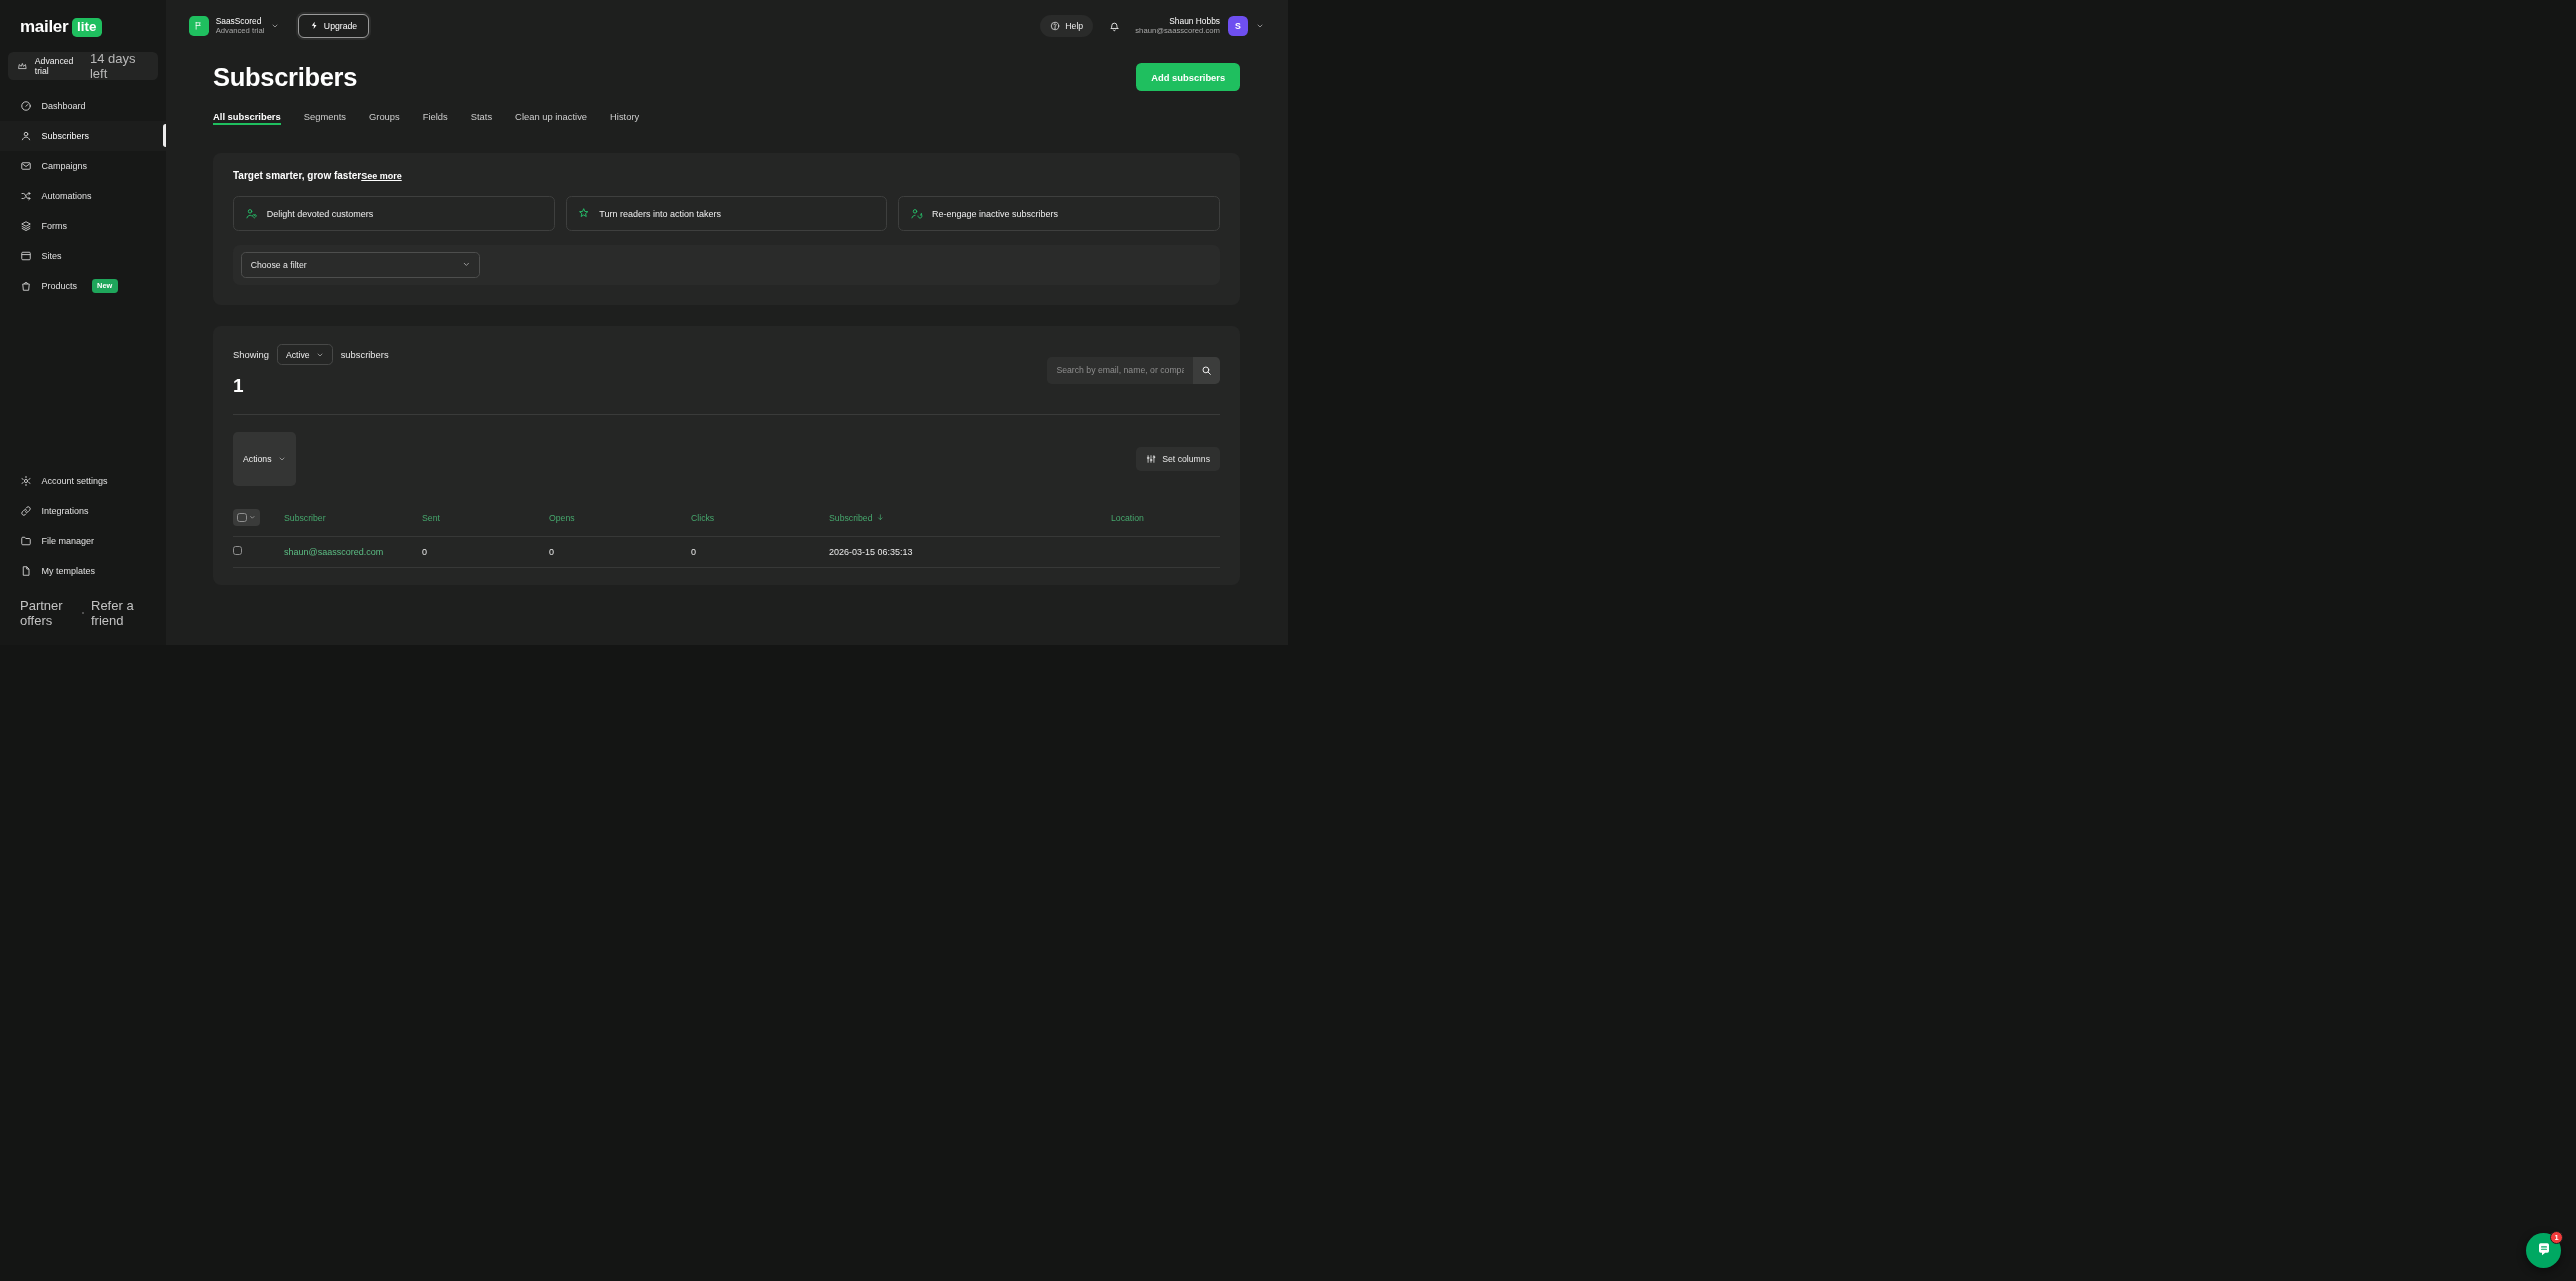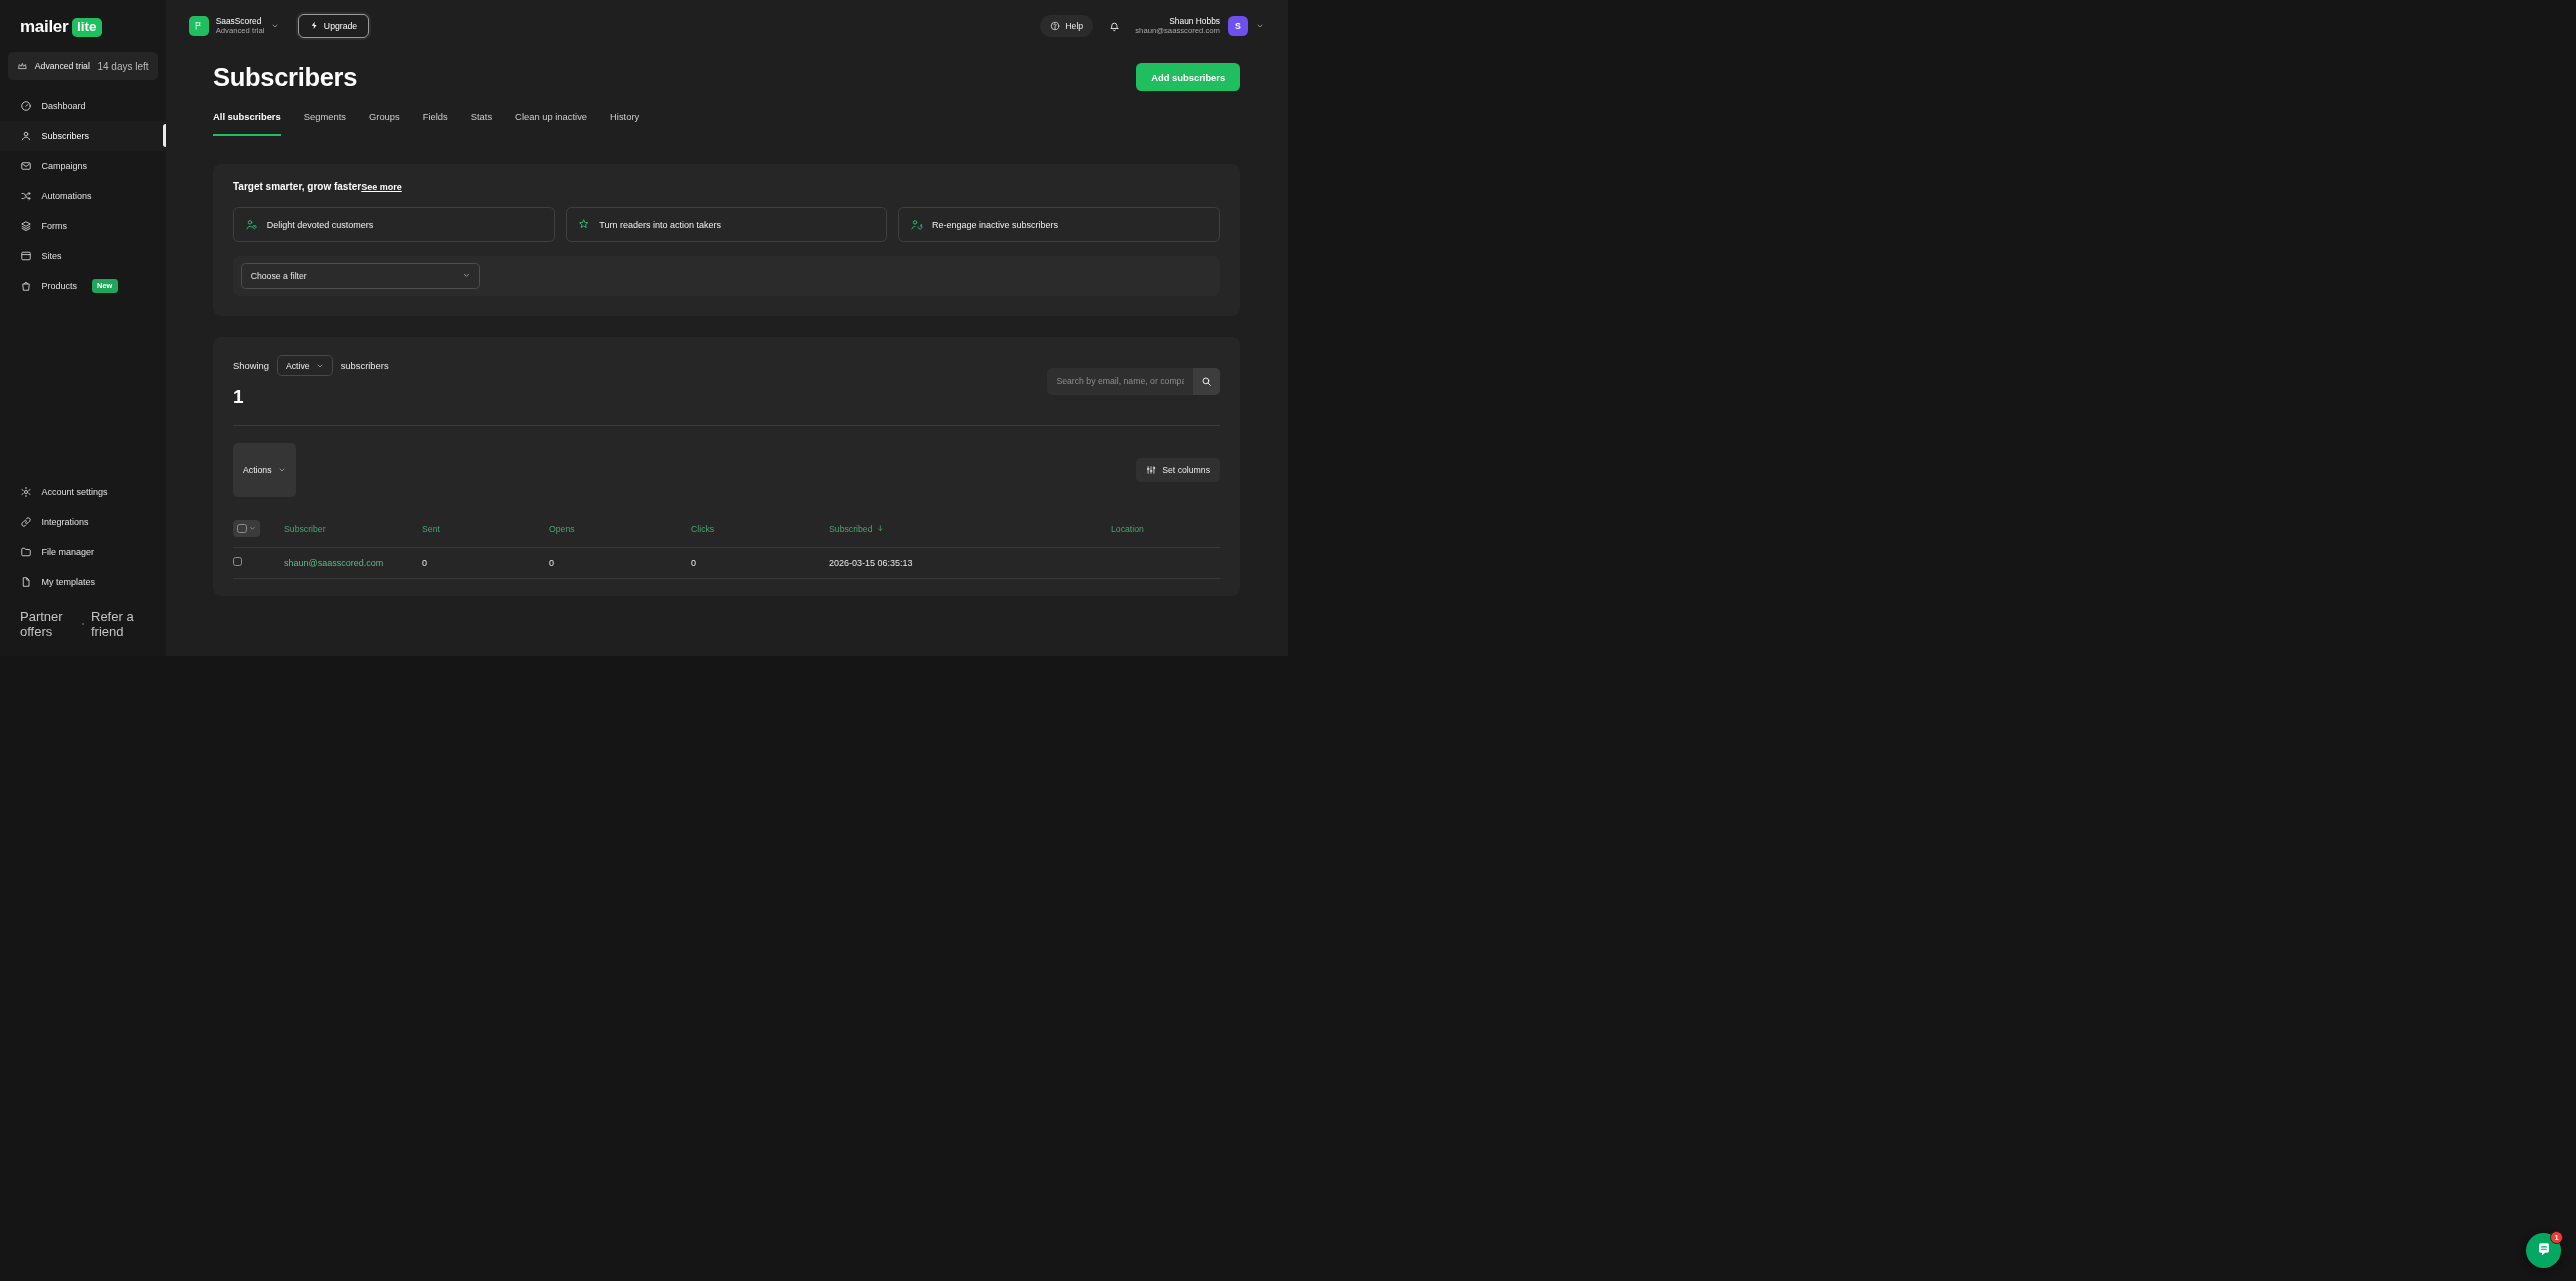--- a/index.html
+++ b/index.html
@@ -12,21 +12,21 @@
   .app { display:flex; width:1288px; min-height:641px; background:#1e1f1e; position:relative; }
   button { font-family:inherit; border:none; cursor:pointer; color:inherit; background:none; }
   svg { display:block; }
 
   
   .sidebar { width:166px; flex-shrink:0; background:#171817; display:flex; flex-direction:column; position:relative; }
   .logo { padding:17.4px 20px 13.4px; display:flex; align-items:center; cursor:pointer; }
   .logo-mailer { font-size:17px; font-weight:700; color:#fff; letter-spacing:-0.3px; }
   .logo-lite { font-size:13.4px; font-weight:700; color:#fff; background:#1fbf5f; border-radius:4.7px; padding:1.3px 5.4px 2.7px; margin-left:3.4px; }
   .trial-box { margin:1.3px 8px 10.7px; background:#242524; border-radius:5.4px; height:28px; display:flex; align-items:center; gap:6.7px; padding:0 9.4px; font-size:8.7px; color:#f2f2f2; cursor:pointer; }
-  .trial-box .days { margin-left:auto; font-size:10px; color:#b9b9b9; }
+  .trial-box .days { margin-left:auto; font-size:13px; color:#b9b9b9; }
   .nav { display:flex; flex-direction:column; }
   .nav-item { height:30px; display:flex; align-items:center; gap:9.4px; padding:0 20px; font-size:9px; color:#e0e0e0; cursor:pointer; position:relative; }
   .nav-icon { color:#d5d5d5; display:grid; place-items:center; }
   .nav-item.active { background:#1c1d1c; color:#fff; }
   .nav-item.active::after { content:""; position:absolute; right:0; top:3.4px; bottom:3.4px; width:2.7px; background:#ececec; border-radius:2.7px 0 0 2.7px; }
   .badge-new { background:#1fa65b; color:#fff; font-size:7.4px; font-weight:600; padding:2px 5.4px 2.7px; border-radius:3.4px; margin-left:5.4px; }
   .sidebar-spacer { flex:1; }
   .sidebar-footer { display:flex; align-items:center; gap:7.4px; padding:12px 20px 17.4px; font-size:13px; color:#c3c3c3; }
   .dot-sep { width:2px; height:2px; border-radius:50%; background:#5c5c5c; }
   .footer-link { cursor:pointer; }
@@ -50,21 +50,21 @@
   .user-name { font-size:8.4px; color:#fff; }
   .user-email { font-size:7.7px; color:#a7a7a7; }
   .user-avatar { width:20px; height:20px; border-radius:5.4px; background:#6e4ff0; color:#fff; font-size:8.7px; font-weight:700; display:grid; place-items:center; }
 
   
   .content { padding:2.7px 48px 60px 47px; }
   .page-head { display:flex; align-items:center; justify-content:space-between; margin-top:8px; }
   .page-title { font-size:25.5px; font-weight:800; letter-spacing:-0.3px; color:#fff; }
   .add-btn { background:#1fbf5f; color:#fff; font-size:9.4px; font-weight:600; padding:8.7px 14.8px; border-radius:5.4px; }
   .tabs { margin-top:19px; display:flex; gap:23px; font-size:9.4px; color:#cdcdcd; }
-  .tab { padding-bottom:12px; cursor:pointer; border-bottom:2px solid transparent; }
+  .tab { padding-bottom:1px; cursor:pointer; border-bottom:2px solid transparent; }
   .tab.active { color:#fff; font-weight:600; border-bottom-color:#1fbf5f; }
 
   .card { background:#252625; border-radius:8px; padding:17.4px 20px 20px; }
 
   
   .promo { margin-top:28px; }
   .promo-head { display:flex; align-items:center; }
   .promo-title { font-size:10px; font-weight:700; color:#fff; }
   .see-more { font-size:9px; font-weight:600; color:#fff; text-decoration:underline; cursor:pointer; }
   .promo-cards { margin-top:14.8px; display:flex; gap:10.7px; }

